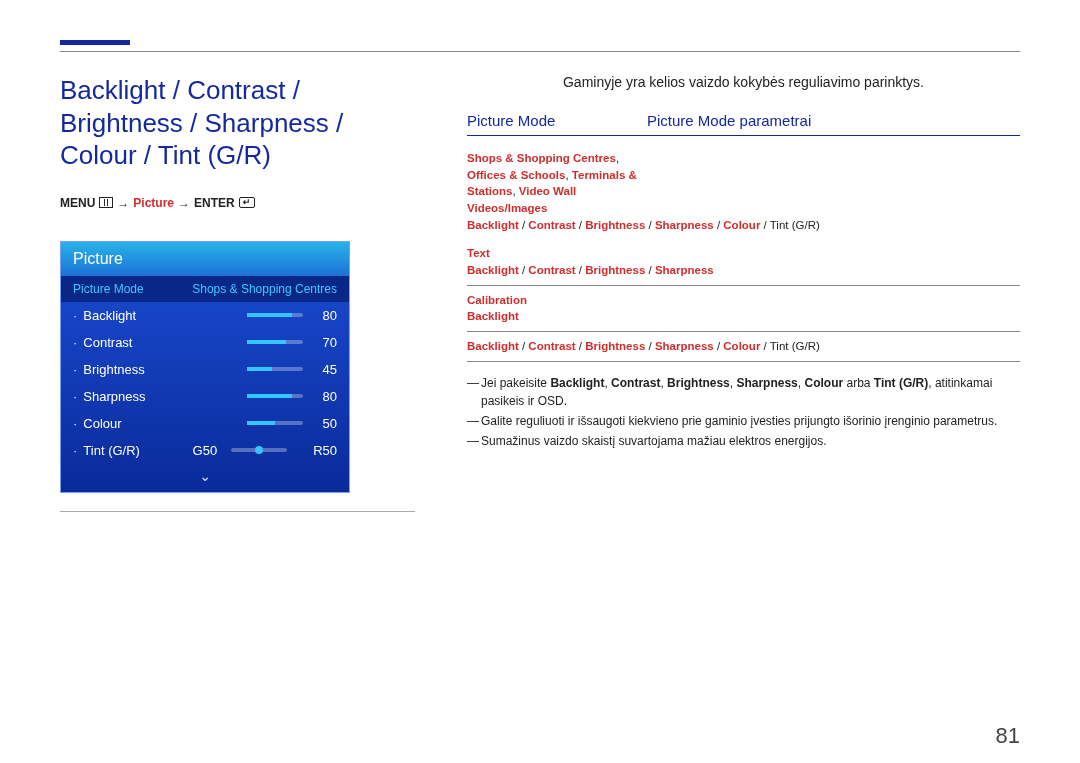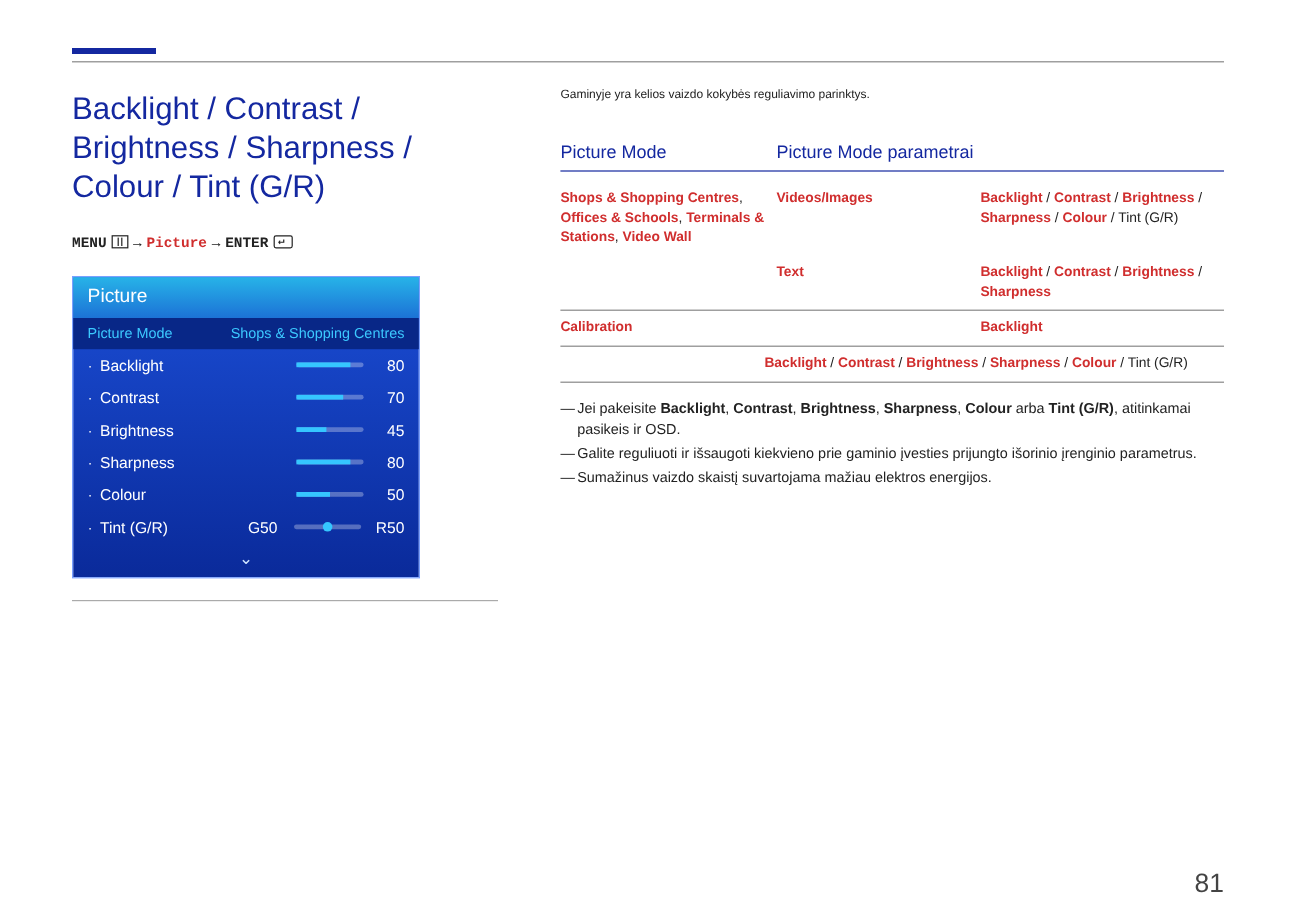--- a/index.html
+++ b/index.html
@@ -33,25 +33,24 @@
     font-size: 26px;
     color: #1428a0;
     font-weight: 400;
     line-height: 1.25;
     margin-bottom: 24px;
   }
   .breadcrumb {
     font-size: 12px;
     font-weight: bold;
     color: #222;
-    margin-bottom: 20px;
-    display: flex;
-    align-items: flex-start;
+    margin-bottom: 31px;
+    display: flex;
+    align-items: center;
     gap: 4px;
-    font-family: Liberation Mono, monospace;
   }
   .breadcrumb .red { color: #d02e2e; font-weight: bold; }
   .bc-icon {
     display: inline-block;
     width: 14px; height: 11px;
     border: 1px solid #222;
     position: relative;
     vertical-align: middle;
   }
   .bc-icon::before, .bc-icon::after {
@@ -107,21 +106,21 @@
     background: rgba(255,255,255,.3);
     position: relative;
     border-radius: 2px;
   }
   .osd-item .bar .fill {
     position:absolute; left:0; top:0; bottom:0;
     background:#35c6ff;
   }
   .osd-item .num { width: 28px; text-align: right; }
   .tint-row .g { margin-right:8px; }
-  .tint-row .r { margin-left:6px; }
+  .tint-row .r { margin-left:20px; }
   .tint-bar {
     width: 56px; height: 4px;
     background: rgba(255,255,255,.3);
     position: relative; border-radius:2px;
   }
   .tint-bar .center {
     position:absolute; left:50%; top:-2px;
     width:8px; height:8px; margin-left:-4px;
     background:#35c6ff; border-radius:4px;
   }
@@ -130,42 +129,44 @@
     height:1px; background:#aaa;
     margin: 4px 0 10px 0;
   }
   .footnote-small {
     font-size: 11px;
     color: #333;
   }
   .footnote-small .dash { margin-right:4px; }
 
   .intro {
-    font-size: 10px;
+    font-size: 14px;
     color: #222;
-    margin-bottom: 34px;
+    margin-bottom: 22px;
+    text-align: center;
   }
 
   .tbl-head {
     display: flex;
     font-size: 15px;
     color: #1428a0;
     border-bottom: 1px solid #1428a0;
     padding-bottom: 6px;
     margin-bottom: 8px;
   }
   .tbl-head .c1 { width: 180px; }
   .tbl-head .c2 { width: 170px; }
   .tbl-head .c3 { flex:1; }
 
   .tbl-row {
     display: flex;
     font-size: 11.5px;
     padding: 6px 0;
     line-height: 1.45;
+    flex-direction: column;
   }
   .tbl-row.border { border-bottom: 1px solid #888; }
   .tbl-row .c1 { width: 180px; color: #d02e2e; font-weight: bold; }
   .tbl-row .c2 { width: 170px; color: #d02e2e; font-weight: bold; }
   .tbl-row .c3 { flex:1; }
   .red { color: #d02e2e; font-weight: bold; }
   .black { color:#222; font-weight:normal; }
   .sep { color:#222; font-weight:normal; }
 
   .notes { margin-top: 12px; font-size: 12px; color:#222; }

